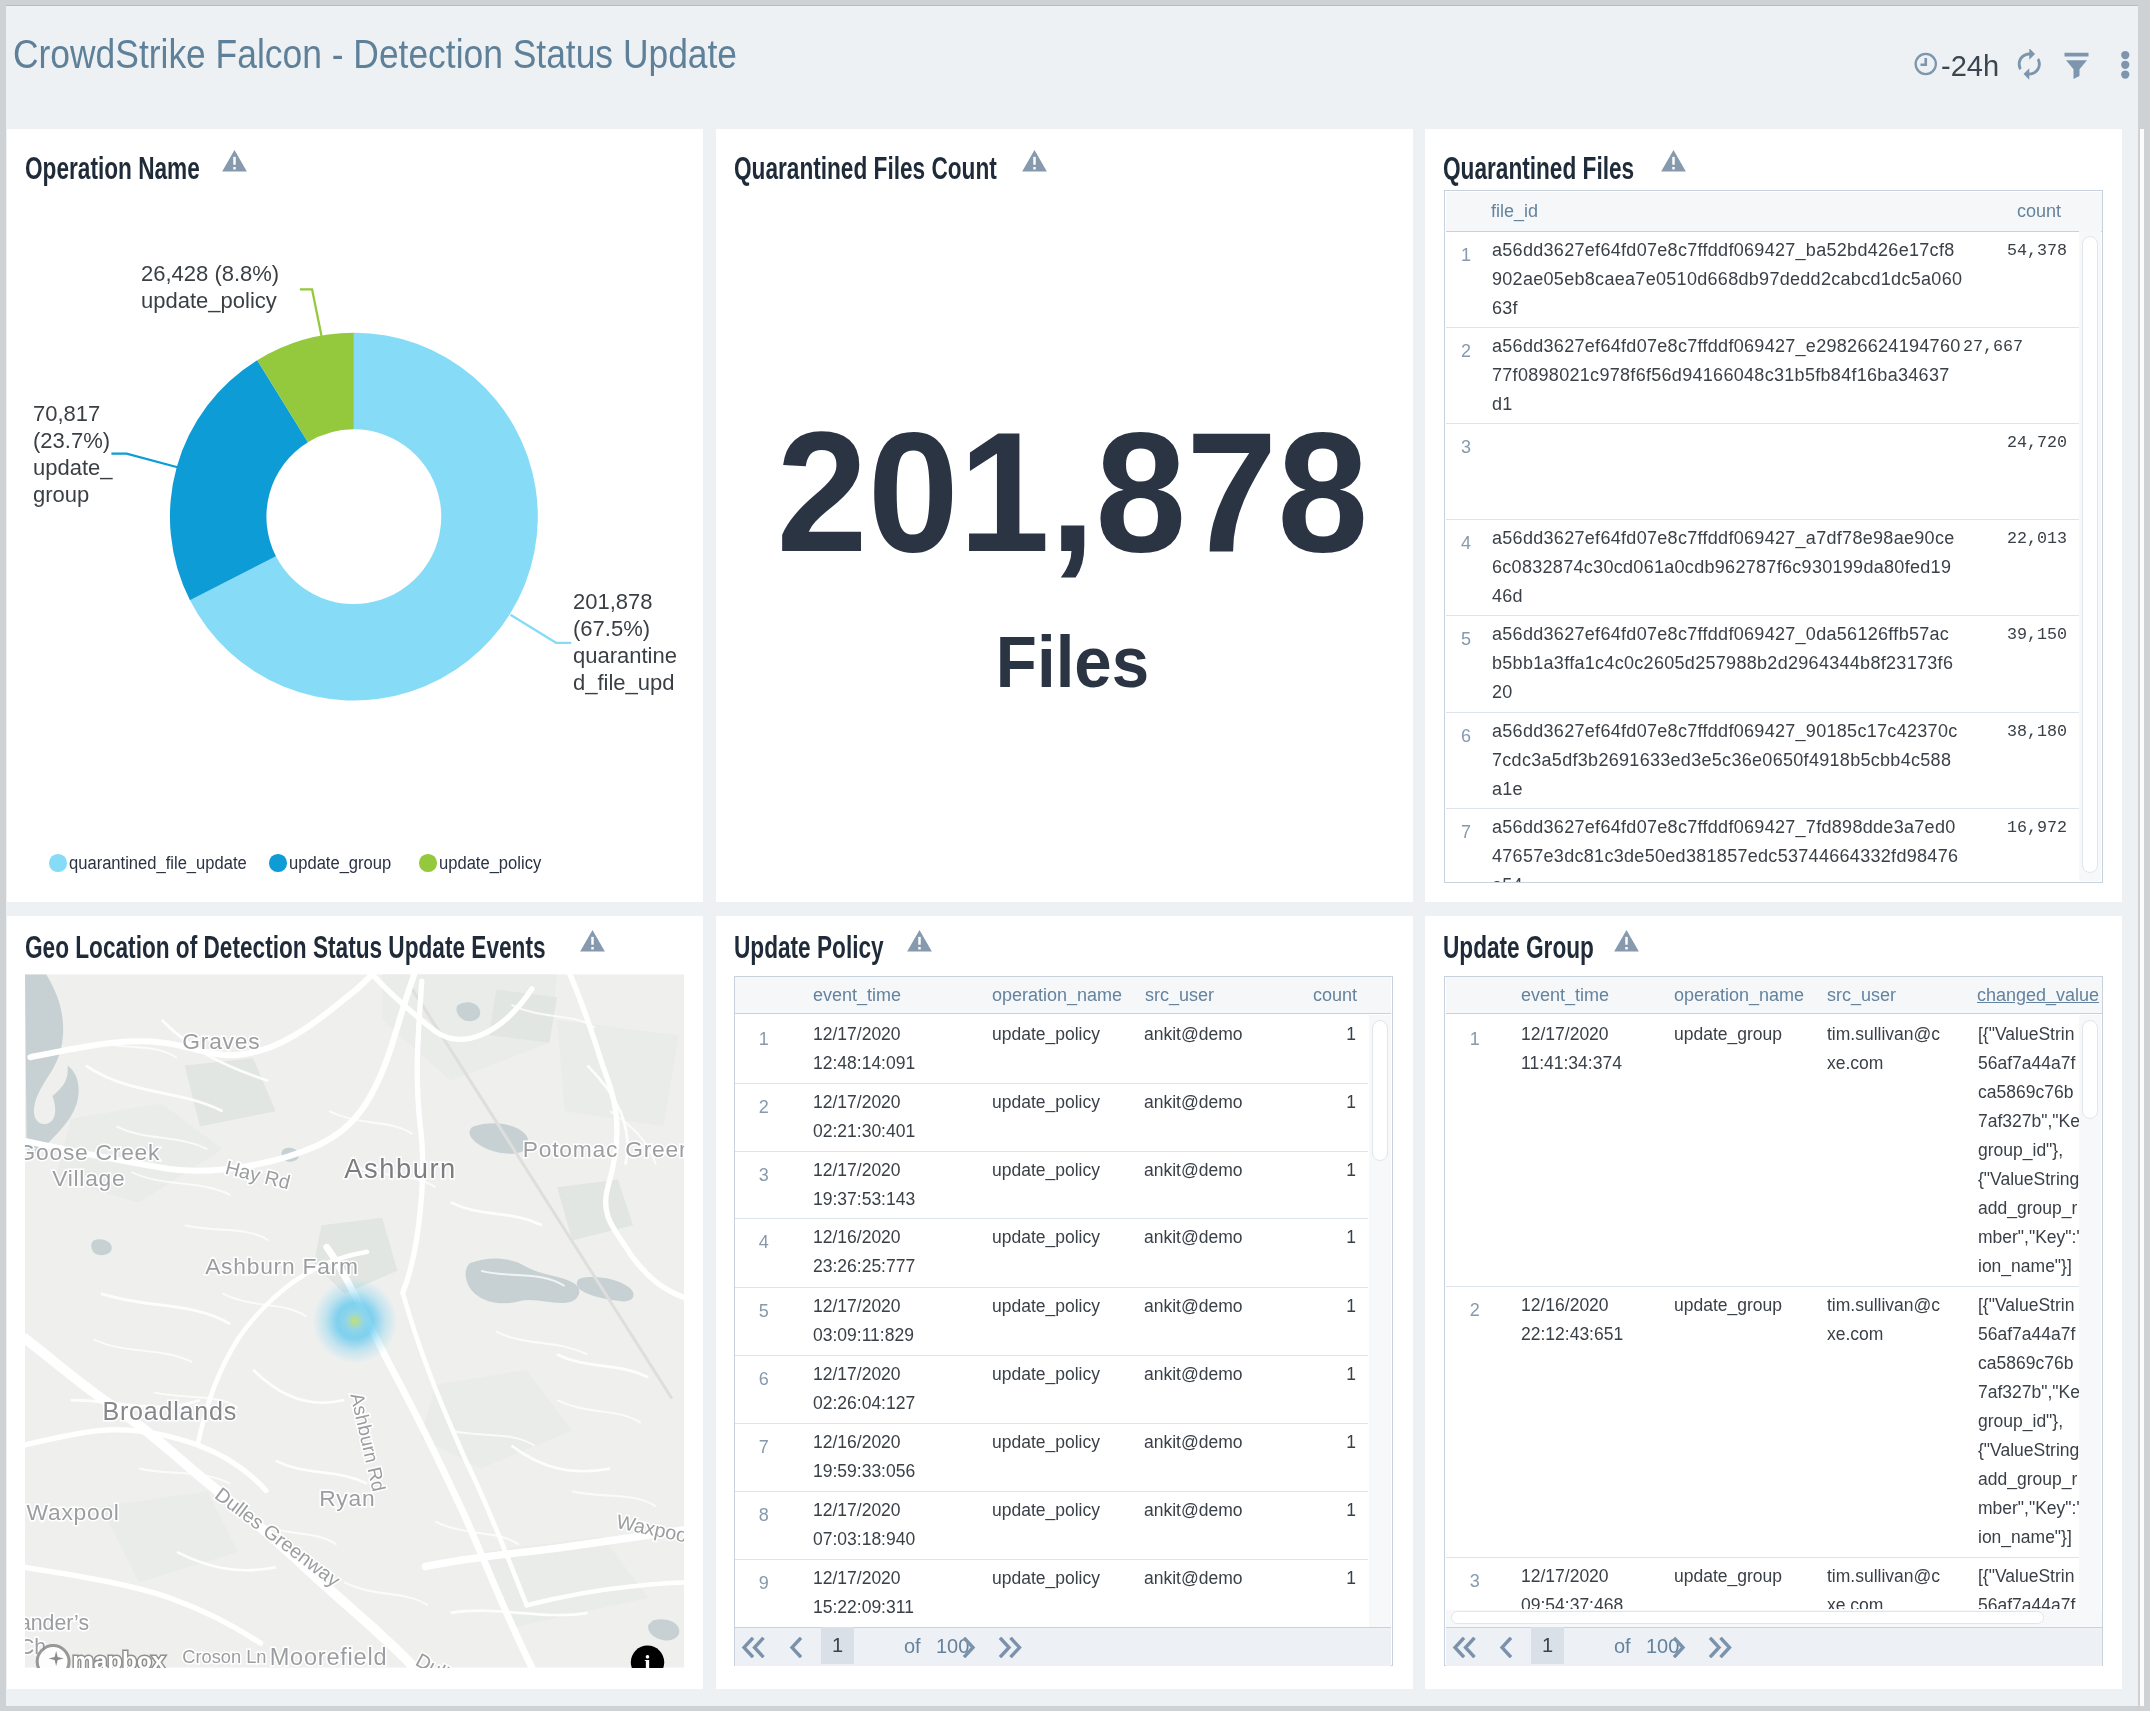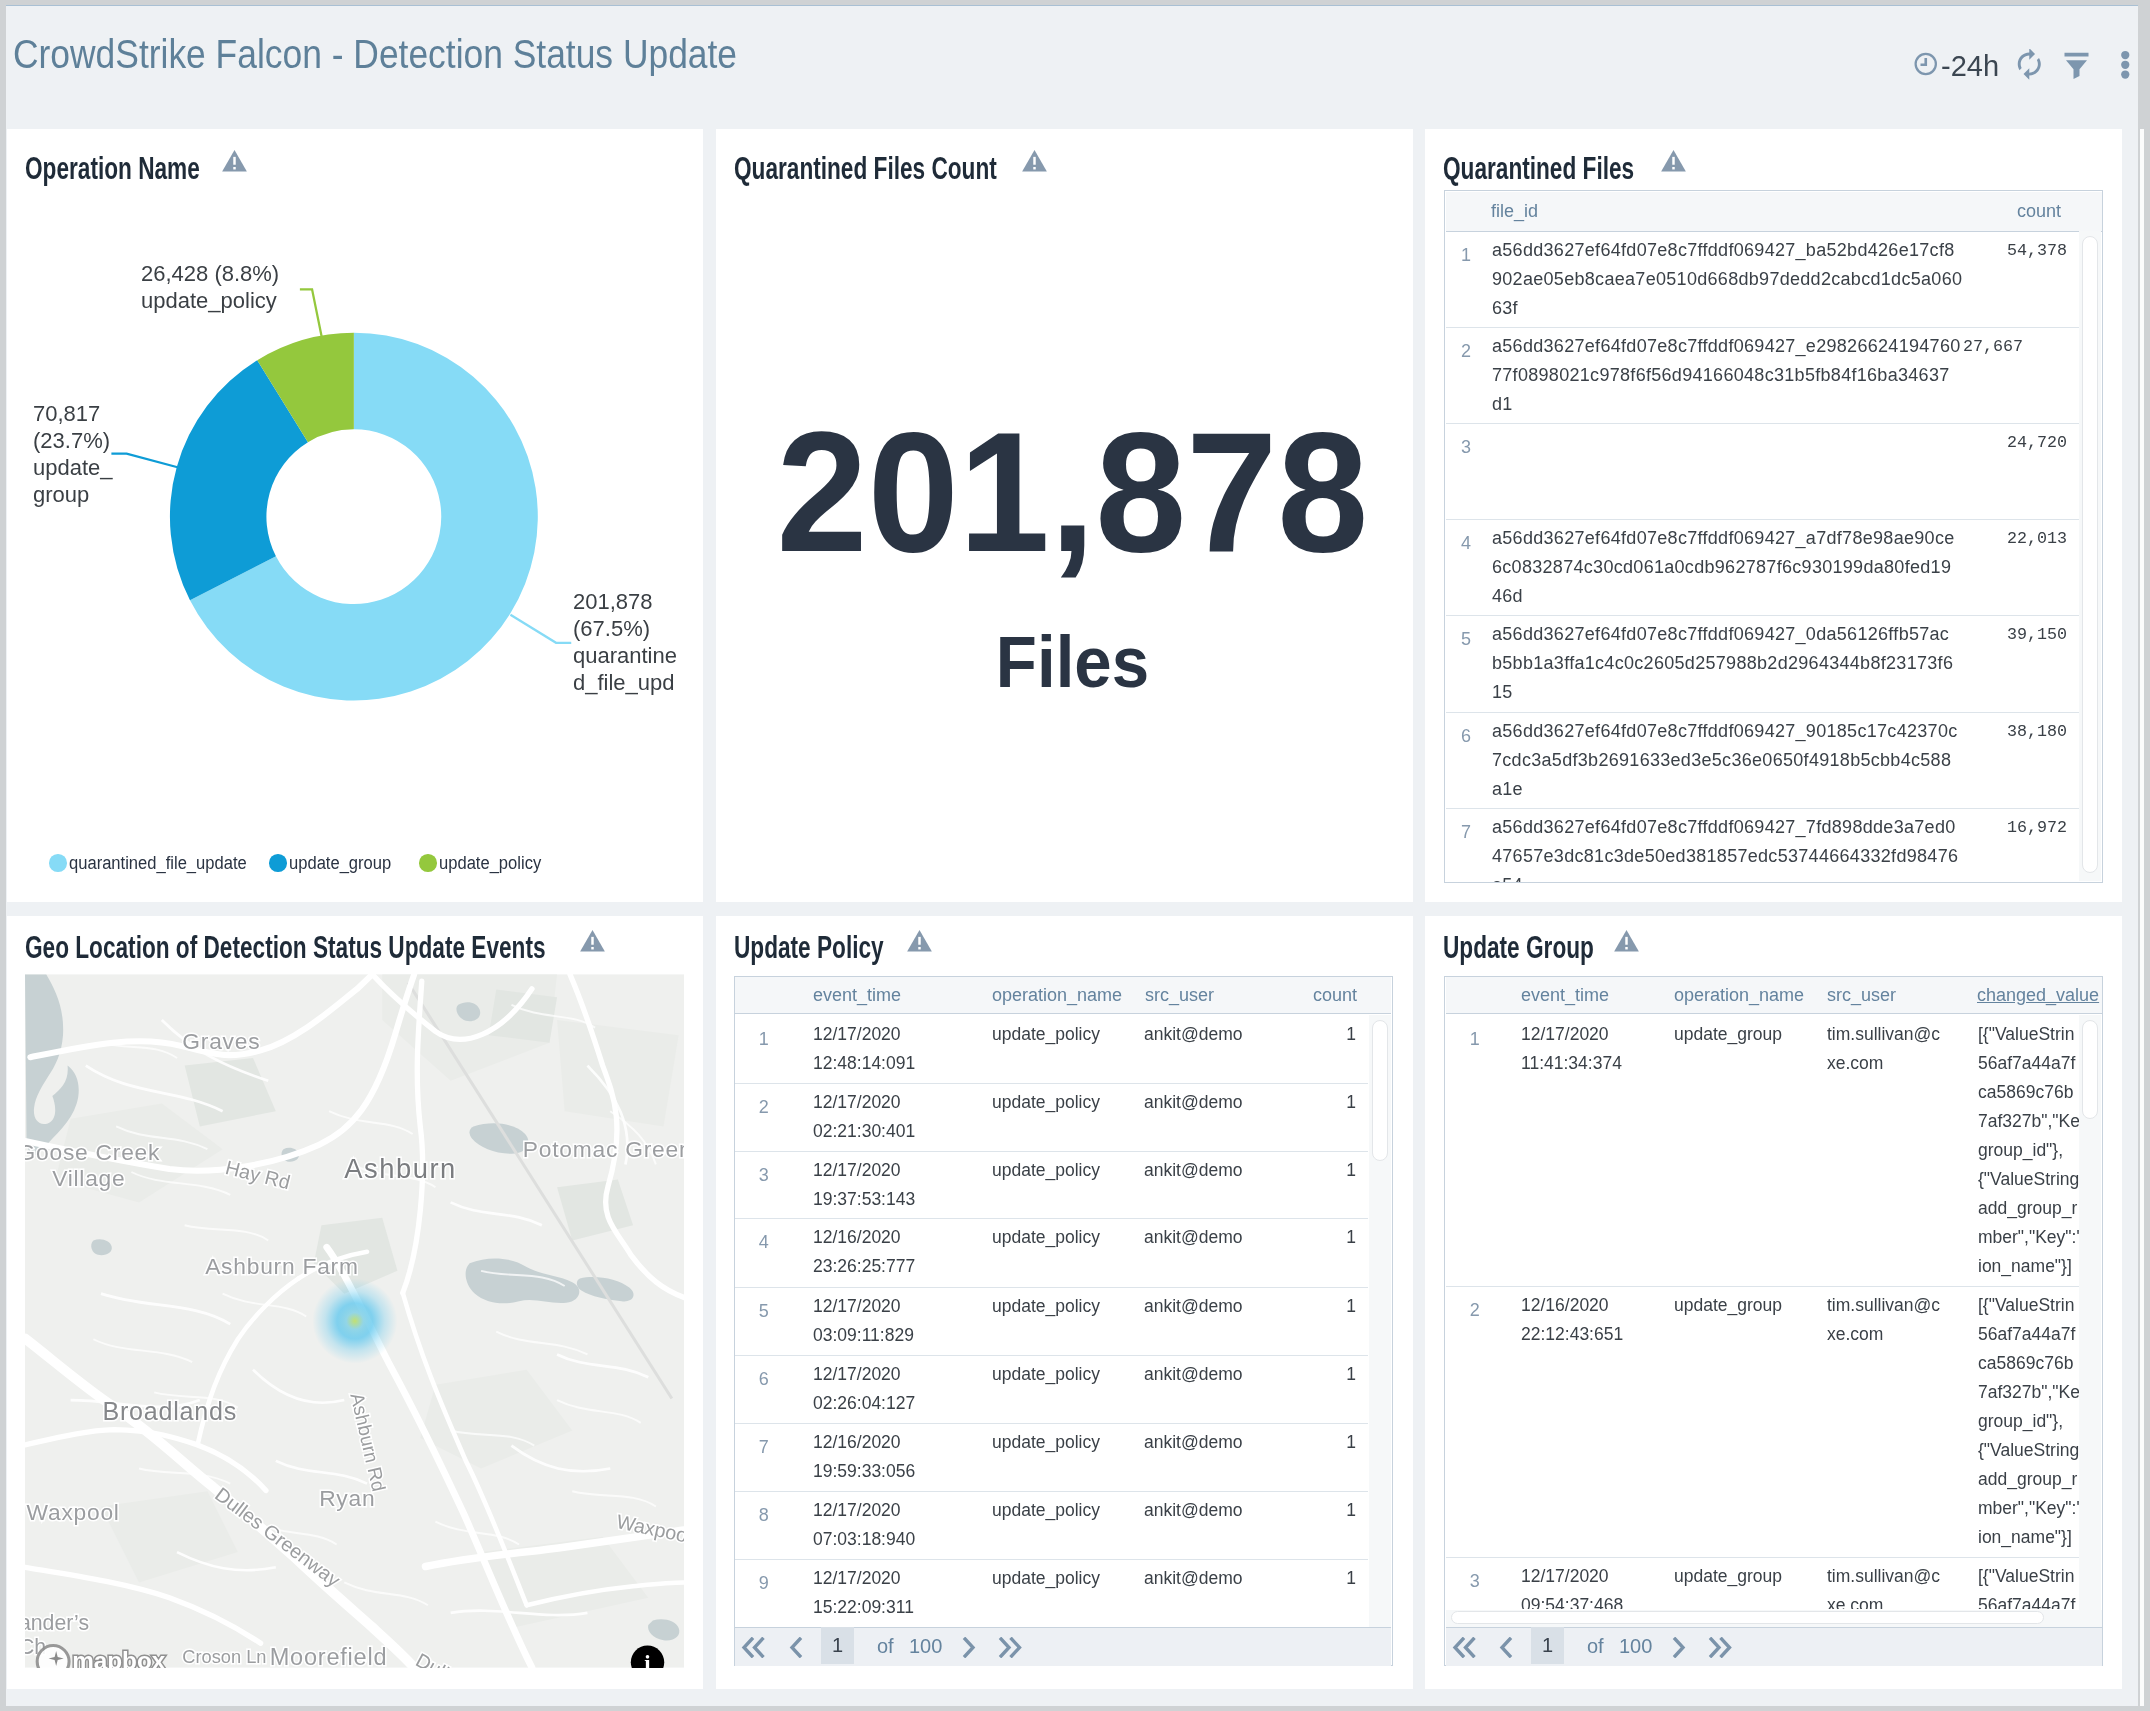--- a/index.html
+++ b/index.html
@@ -12,21 +12,21 @@
 .warn { position:absolute; width:27px; height:23.6px; }
 .tblborder { position:absolute; border:1.5px solid #c7d2dd; background:#ffffff; }
 .thead { position:absolute; background:#f5f7f9; border-bottom:1.5px solid #c7d2dd; }
 .th { position:absolute; font-size:18px; color:#64839e; white-space:nowrap; }
 .rnum { position:absolute; font-size:18px; color:#8699ad; text-align:right; width:30px; }
 .cell { position:absolute; font-size:17.5px; color:#3a4047; line-height:29px; white-space:pre-line; }
 .mono { font-family:"Liberation Mono", monospace; font-size:16.7px; }
 .rowline { position:absolute; height:0; border-top:1.5px solid #dde4ea; }
 .pgbar { position:absolute; background:#edf0f4; border-top:1.5px solid #c7d2dd; }
 .pgbox { position:absolute; background:#d9e0e7; color:#39424d; font-size:20px; text-align:center; }
-.pgof { position:absolute; font-size:20px; color:#64839e; }
+.pgof { position:absolute; font-size:20px; color:#64839e;margin-left:27px; }
 .vsb { position:absolute; background:#f6f8f9; }
 .vthumb { position:absolute; background:#ffffff; border:0.8px solid #e3e6e9; border-radius:9px; }
 .lbl { position:absolute; font-size:22px; color:#3a3f44; line-height:27px; white-space:pre-line; }
 .legtxt { position:absolute; font-size:18px; color:#2a3342; transform:scaleX(0.92); transform-origin:0 0; white-space:nowrap; }
 .legdot { position:absolute; width:17.5px; height:17.5px; border-radius:50%; }
 </style>
 </head>
 <body>
 <div class="inner"></div>
 
@@ -140,21 +140,21 @@
 <div class="cell" style="left:46px;top:5.3px;font-size:18px;letter-spacing:0.3px;">a56dd3627ef64fd07e8c7ffddf069427_a7df78e98ae90ce
 6c0832874c30cd061a0cdb962787f6c930199da80fed19
 46d</div>
 <div class="cell mono" style="left:517px;top:5.3px;width:104px;text-align:right;">22,013</div>
 </div>
 <div style="position:absolute;left:1446px;top:615px;width:633px;height:96px;overflow:hidden;">
 <div class="rowline" style="left:0;top:0;width:633px;"></div>
 <div class="rnum" style="left:0px;top:13.7px;width:25px;">5</div>
 <div class="cell" style="left:46px;top:5.3px;font-size:18px;letter-spacing:0.3px;">a56dd3627ef64fd07e8c7ffddf069427_0da56126ffb57ac
 b5bb1a3ffa1c4c0c2605d257988b2d2964344b8f23173f6
-15</div>
+20</div>
 <div class="cell mono" style="left:517px;top:5.3px;width:104px;text-align:right;">39,150</div>
 </div>
 <div style="position:absolute;left:1446px;top:712px;width:633px;height:96px;overflow:hidden;">
 <div class="rowline" style="left:0;top:0;width:633px;"></div>
 <div class="rnum" style="left:0px;top:13.7px;width:25px;">6</div>
 <div class="cell" style="left:46px;top:5.3px;font-size:18px;letter-spacing:0.3px;">a56dd3627ef64fd07e8c7ffddf069427_90185c17c42370c
 7cdc3a5df3b2691633ed3e5c36e0650f4918b5cbb4c588
 a1e</div>
 <div class="cell mono" style="left:517px;top:5.3px;width:104px;text-align:right;">38,180</div>
 </div>

